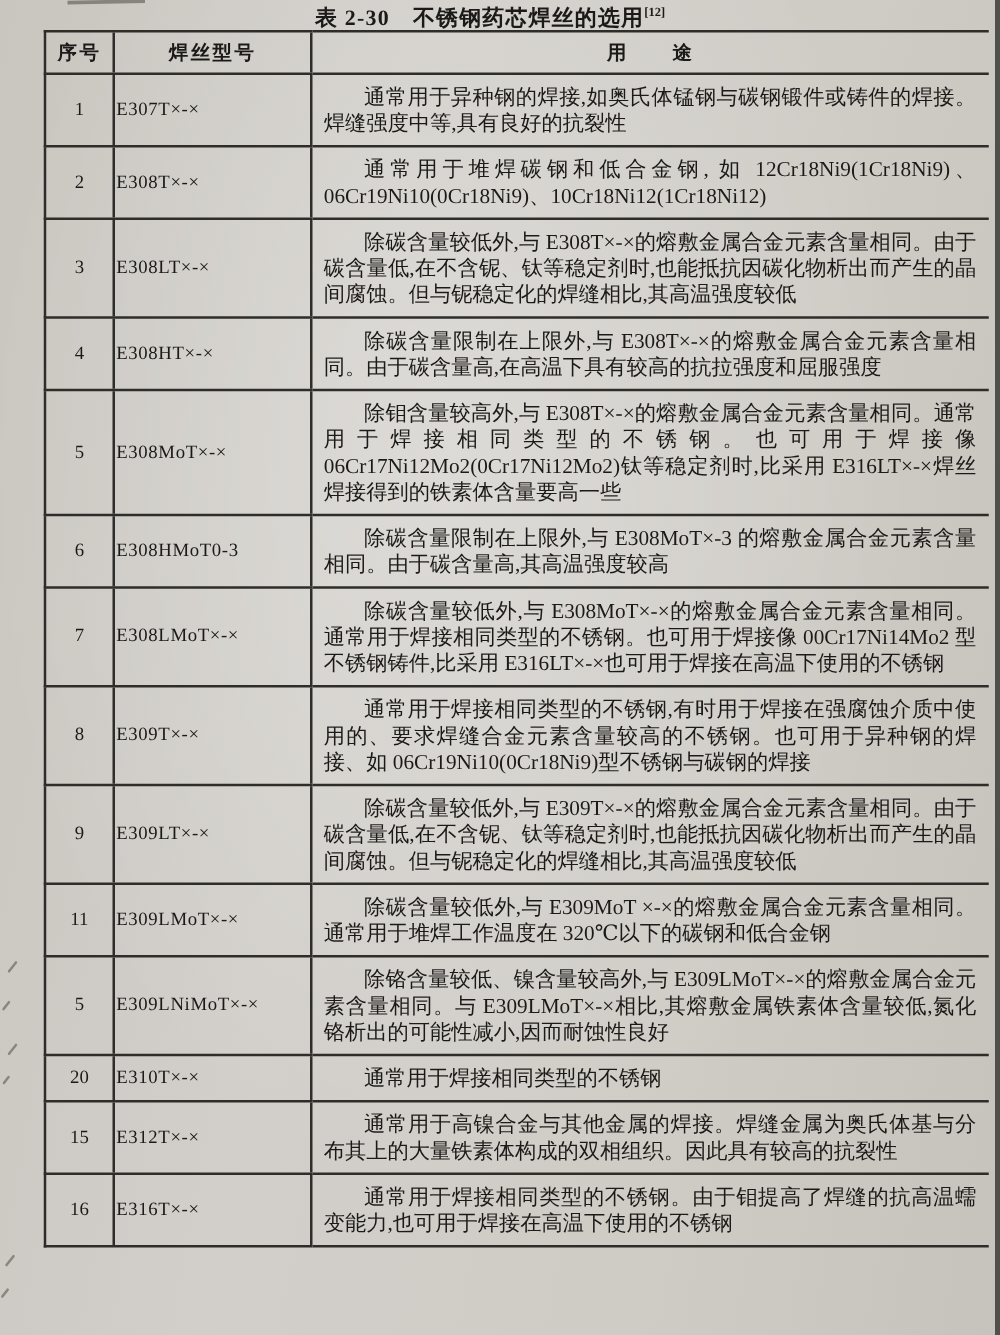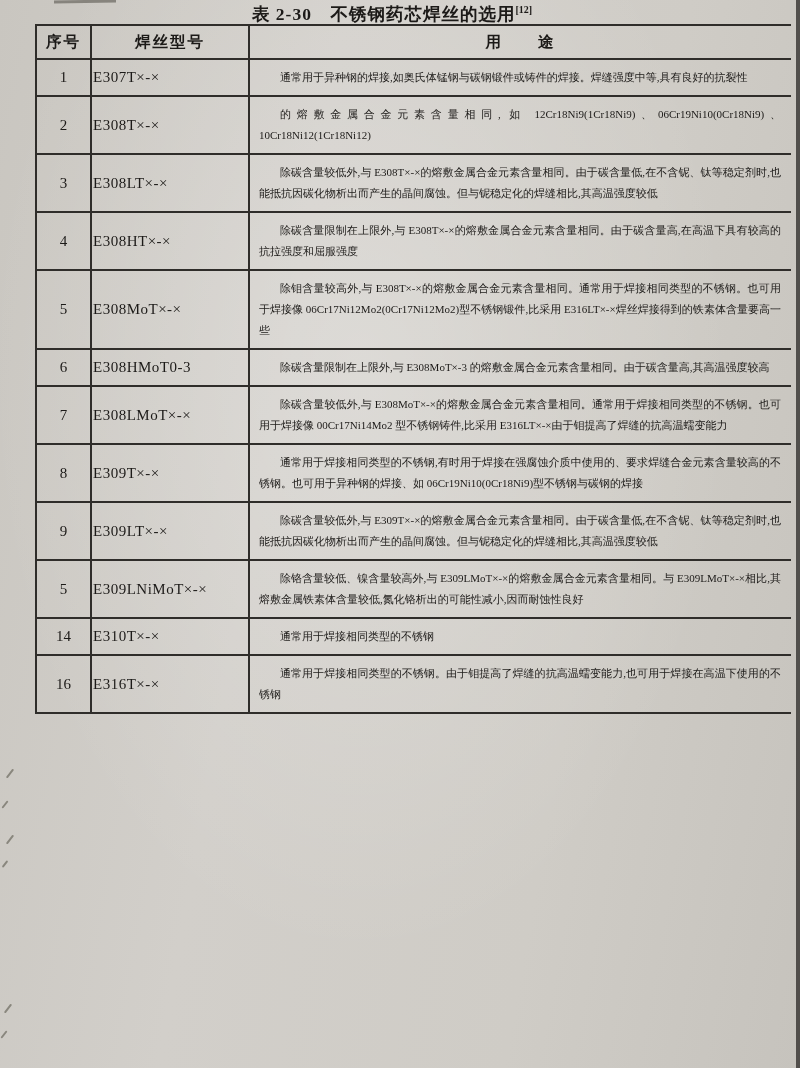--- a/index.html
+++ b/index.html
@@ -110,21 +110,21 @@
     font-family: "Liberation Serif", "DejaVu Serif", serif;
   }
   td.col-type {
     text-align: left;
     font-size: 15px;
     letter-spacing: 0.5px;
     font-family: "Liberation Serif", "DejaVu Serif", serif;
     white-space: nowrap;
   }
   td.col-use {
-    font-size: 11px;
+    font-size: 17px;
     line-height: 21px;
     padding: 7px 10px 7px 9px;
     text-align: justify;
     text-justify: inter-ideograph;
   }
   td.col-use .para {
     display: block;
     text-indent: 1.9em;
   }
 </style>
@@ -165,21 +165,21 @@
     <td class="col-type">E307T×-×</td>
     <td class="col-use">
             <span class="para">通常用于异种钢的焊接,如奥氏体锰钢与碳钢锻件或铸件的焊接。焊缝强度中等,具有良好的抗裂性</span>
           </td>
   </tr>
 
   <tr>
     <td class="col-no">2</td>
     <td class="col-type">E308T×-×</td>
     <td class="col-use">
-            <span class="para">的熔敷金属合金元素含量相同, 如 12Cr18Ni9(1Cr18Ni9)、06Cr19Ni10(0Cr18Ni9)、10Cr18Ni12(1Cr18Ni12)</span>
+            <span class="para">通常用于堆焊碳钢和低合金钢, 如 12Cr18Ni9(1Cr18Ni9)、06Cr19Ni10(0Cr18Ni9)、10Cr18Ni12(1Cr18Ni12)</span>
           </td>
   </tr>
 
   <tr>
     <td class="col-no">3</td>
     <td class="col-type">E308LT×-×</td>
     <td class="col-use">
             <span class="para">除碳含量较低外,与 E308T×-×的熔敷金属合金元素含量相同。由于碳含量低,在不含铌、钛等稳定剂时,也能抵抗因碳化物析出而产生的晶间腐蚀。但与铌稳定化的焊缝相比,其高温强度较低</span>
           </td>
   </tr>
@@ -189,75 +189,89 @@
     <td class="col-type">E308HT×-×</td>
     <td class="col-use">
             <span class="para">除碳含量限制在上限外,与 E308T×-×的熔敷金属合金元素含量相同。由于碳含量高,在高温下具有较高的抗拉强度和屈服强度</span>
           </td>
   </tr>
 
   <tr>
     <td class="col-no">5</td>
     <td class="col-type">E308MoT×-×</td>
     <td class="col-use">
-            <span class="para">除钼含量较高外,与 E308T×-×的熔敷金属合金元素含量相同。通常用于焊接相同类型的不锈钢。也可用于焊接像 06Cr17Ni12Mo2(0Cr17Ni12Mo2)型不锈钢锻件,比采用 E316LT×-×焊丝焊接得到的铁素体含量要高一些</span>
+            <span class="para">除钼含量较高外,与 E308T×-×的熔敷金属合金元素含量相同。通常用于焊接相同类型的不锈钢。也可用于焊接像 06Cr17Ni12Mo2(0Cr17Ni12Mo2)钛等稳定剂时,比采用 E316LT×-×焊丝焊接得到的铁素体含量要高一些</span>
           </td>
   </tr>
 
   <tr>
     <td class="col-no">6</td>
     <td class="col-type">E308HMoT0-3</td>
     <td class="col-use">
             <span class="para">除碳含量限制在上限外,与 E308MoT×-3 的熔敷金属合金元素含量相同。由于碳含量高,其高温强度较高</span>
           </td>
   </tr>
 
   <tr>
     <td class="col-no">7</td>
     <td class="col-type">E308LMoT×-×</td>
     <td class="col-use">
-            <span class="para">除碳含量较低外,与 E308MoT×-×的熔敷金属合金元素含量相同。通常用于焊接相同类型的不锈钢。也可用于焊接像 00Cr17Ni14Mo2 型不锈钢铸件,比采用 E316LT×-×由于钼提高了焊缝的抗高温蠕变能力</span>
+            <span class="para">除碳含量较低外,与 E308MoT×-×的熔敷金属合金元素含量相同。通常用于焊接相同类型的不锈钢。也可用于焊接像 00Cr17Ni14Mo2 型不锈钢铸件,比采用 E316LT×-×也可用于焊接在高温下使用的不锈钢</span>
           </td>
   </tr>
 
   <tr>
     <td class="col-no">8</td>
     <td class="col-type">E309T×-×</td>
     <td class="col-use">
             <span class="para">通常用于焊接相同类型的不锈钢,有时用于焊接在强腐蚀介质中使用的、要求焊缝合金元素含量较高的不锈钢。也可用于异种钢的焊接、如 06Cr19Ni10(0Cr18Ni9)型不锈钢与碳钢的焊接</span>
           </td>
   </tr>
 
   <tr>
     <td class="col-no">9</td>
     <td class="col-type">E309LT×-×</td>
     <td class="col-use">
             <span class="para">除碳含量较低外,与 E309T×-×的熔敷金属合金元素含量相同。由于碳含量低,在不含铌、钛等稳定剂时,也能抵抗因碳化物析出而产生的晶间腐蚀。但与铌稳定化的焊缝相比,其高温强度较低</span>
           </td>
   </tr>
 
 
+  <tr>
+    <td class="col-no">11</td>
+    <td class="col-type">E309LMoT×-×</td>
+    <td class="col-use">
+            <span class="para">除碳含量较低外,与 E309MoT ×-×的熔敷金属合金元素含量相同。通常用于堆焊工作温度在 320℃以下的碳钢和低合金钢</span>
+          </td>
+  </tr>
 
   <tr>
     <td class="col-no">5</td>
     <td class="col-type">E309LNiMoT×-×</td>
     <td class="col-use">
             <span class="para">除铬含量较低、镍含量较高外,与 E309LMoT×-×的熔敷金属合金元素含量相同。与 E309LMoT×-×相比,其熔敷金属铁素体含量较低,氮化铬析出的可能性减小,因而耐蚀性良好</span>
           </td>
   </tr>
 
 
   <tr>
-    <td class="col-no">14</td>
+    <td class="col-no">20</td>
     <td class="col-type">E310T×-×</td>
     <td class="col-use">
             <span class="para">通常用于焊接相同类型的不锈钢</span>
           </td>
   </tr>
 
+  <tr>
+    <td class="col-no">15</td>
+    <td class="col-type">E312T×-×</td>
+    <td class="col-use">
+            <span class="para">通常用于高镍合金与其他金属的焊接。焊缝金属为奥氏体基与分布其上的大量铁素体构成的双相组织。因此具有较高的抗裂性</span>
+          </td>
+  </tr>
 
   <tr>
     <td class="col-no">16</td>
     <td class="col-type">E316T×-×</td>
     <td class="col-use">
             <span class="para">通常用于焊接相同类型的不锈钢。由于钼提高了焊缝的抗高温蠕变能力,也可用于焊接在高温下使用的不锈钢</span>
           </td>
   </tr>
 </tbody>
   </table>

